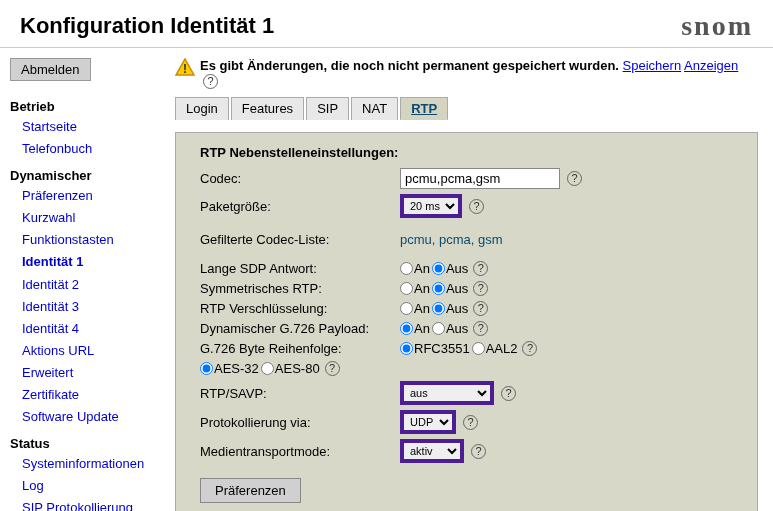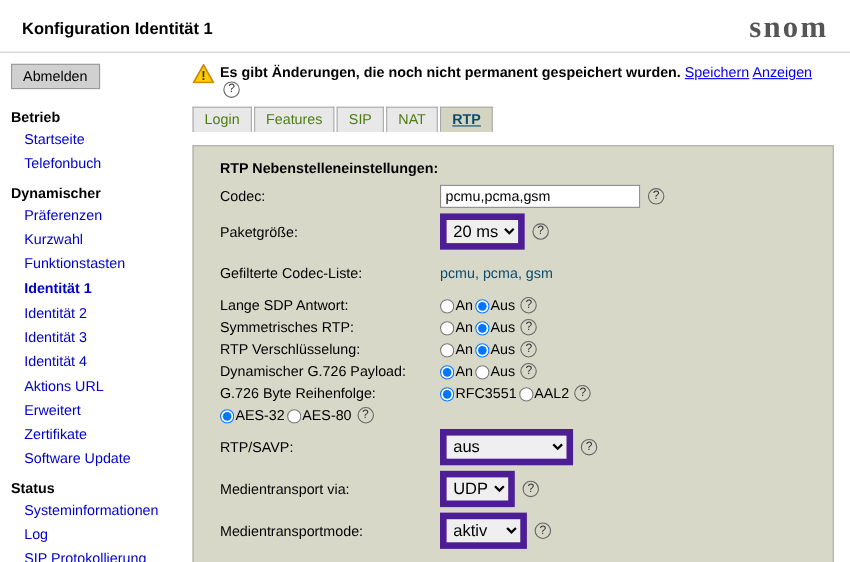--- a/index.html
+++ b/index.html
@@ -6,21 +6,21 @@
     body { font-family: Arial, Helvetica, sans-serif; font-size: 13px; background: #fff; color: #000; }
 
     #header {
       display: flex;
       justify-content: space-between;
       align-items: center;
       padding: 10px 20px 5px 20px;
       border-bottom: 1px solid #ccc;
     }
     #header-title {
-      font-size: 15px;
+      font-size: 22px;
       font-weight: bold;
     }
     #logo {
       font-size: 28px;
       font-weight: bold;
       color: #555;
       letter-spacing: 2px;
       font-family: Georgia, serif;
     }
 
@@ -95,21 +95,21 @@
       display: flex;
       gap: 0;
       margin-bottom: 0;
       border-bottom: none;
       margin-top: 5px;
     }
     .tab {
       padding: 3px 10px;
       border: 1px solid #aaa;
       background: #e8e8e8;
-      color: #4d7c0f;
+      color: #000000;
       cursor: pointer;
       font-size: 13px;
       text-decoration: none;
       margin-right: 2px;
       border-bottom: none;
     }
     .tab.active {
       background: #d4d4c0;
       font-weight: bold;
       color: #0c4a6e;
@@ -140,41 +140,41 @@
     }
     .form-value {
       display: flex;
       align-items: center;
       gap: 4px;
     }
     .form-value input[type="text"] {
       padding: 2px 4px;
       border: 1px solid #888;
       font-size: 13px;
-      width: 182px;
+      width: 160px;
       background: #fff;
     }
     .form-value select {
       padding: 1px 2px;
-      font-size: 15px;
-      border: 6px solid #4c1d95;
+      font-size: 11px;
+      border: 4px solid #4c1d95;
     }
     .codec-list {
       color: #0c4a6e;
       font-size: 13px;
     }
     .radio-group {
       display: flex;
       align-items: center;
       gap: 2px;
       font-size: 13px;
     }
     .radio-group label {
       display: flex;
-      align-items: flex-end;
+      align-items: center;
       gap: 1px;
     }
 
     .submit-btn {
       background: #d0d0d0;
       border: 1px solid #888;
       padding: 4px 14px;
       cursor: pointer;
       font-size: 13px;
       margin-top: 10px;
@@ -335,21 +335,21 @@
           <select>
             <option selected="">aus</option>
             <option>optional</option>
             <option>obligatorisch</option>
           </select>
           <span class="help-icon">?</span>
         </div>
       </div>
 
       <div class="form-row">
-        <div class="form-label">Medientransport via:</div>
+        <div class="form-label">Protokollierung via:</div>
         <div class="form-value">
           <select>
             <option selected="">UDP</option>
             <option>TCP</option>
             <option>TLS</option>
           </select>
           <span class="help-icon">?</span>
         </div>
       </div>
 

